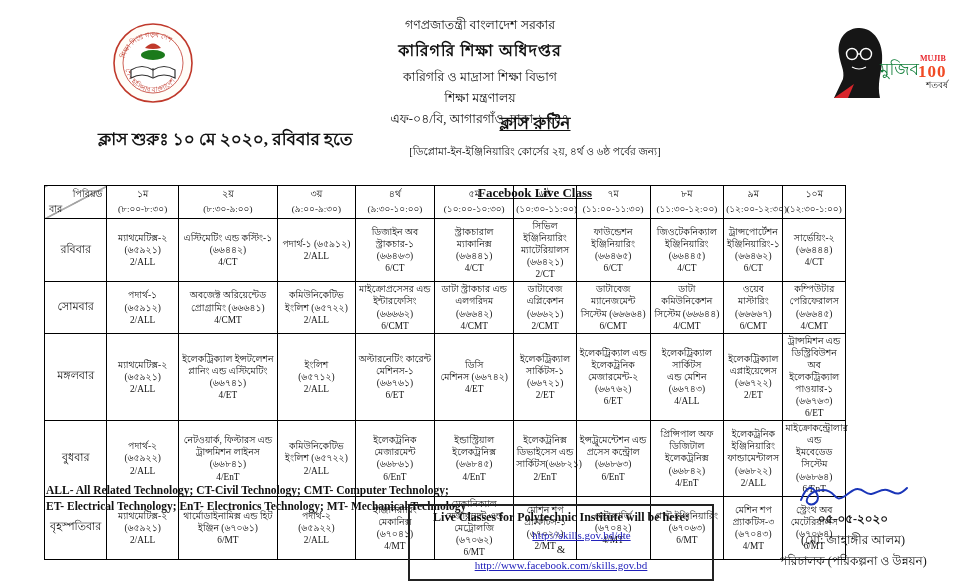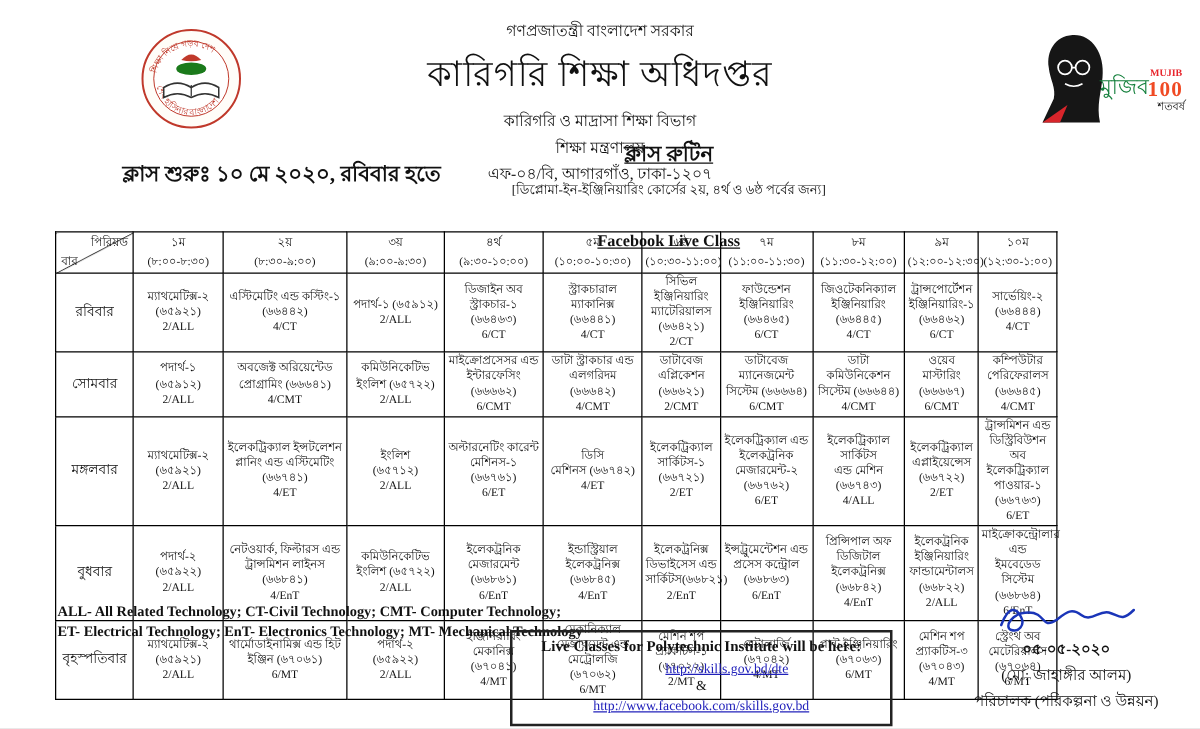--- a/index.html
+++ b/index.html
@@ -5,21 +5,21 @@
   * { margin:0; padding:0; box-sizing:border-box; }
   body { background:#888; }
   .page {
     position:relative; width:960px; height:583px; background:#fff;
     font-family:"Liberation Serif","DejaVu Serif",serif; color:#111;
     margin:0 auto; overflow:hidden;
   }
   
   .masthead { position:absolute; top:16px; left:0; width:100%; text-align:center; }
   .masthead .m1 { font-size:12.5px; }
-  .masthead .m-title { font-size:28px; font-weight:normal; letter-spacing:1px; margin-top:2px; }
+  .masthead .m-title { font-size:16px; font-weight:bold; letter-spacing:1px; margin-top:2px; }
   .masthead .m2 { font-size:12.5px; margin-top:3px; }
   .masthead .m3 { font-size:12.5px; margin-top:1px; }
   .masthead .m4 { font-size:12.5px; margin-top:1px;text-align:center; }
   .seal { position:absolute; top:22px; left:112px; }
   .mujib { position:absolute; top:24px; left:828px; width:118px; height:80px; }
   .mujib .bn { position:absolute; left:52px; top:32px; color:#15803d; font-weight:normal; font-size:17px; }
   .mujib .bn2 { position:absolute; left:62px; top:54px; color:#222; font-size:9px;margin-left:36px; }
   .mujib .en { position:absolute; left:92px; top:30px; color:#e8262d; font-weight:bold; font-size:8px; }
   .mujib .num { position:absolute; left:90px; top:38px; color:#f04a24; font-weight:bold; font-size:17px; letter-spacing:1px; }
   

